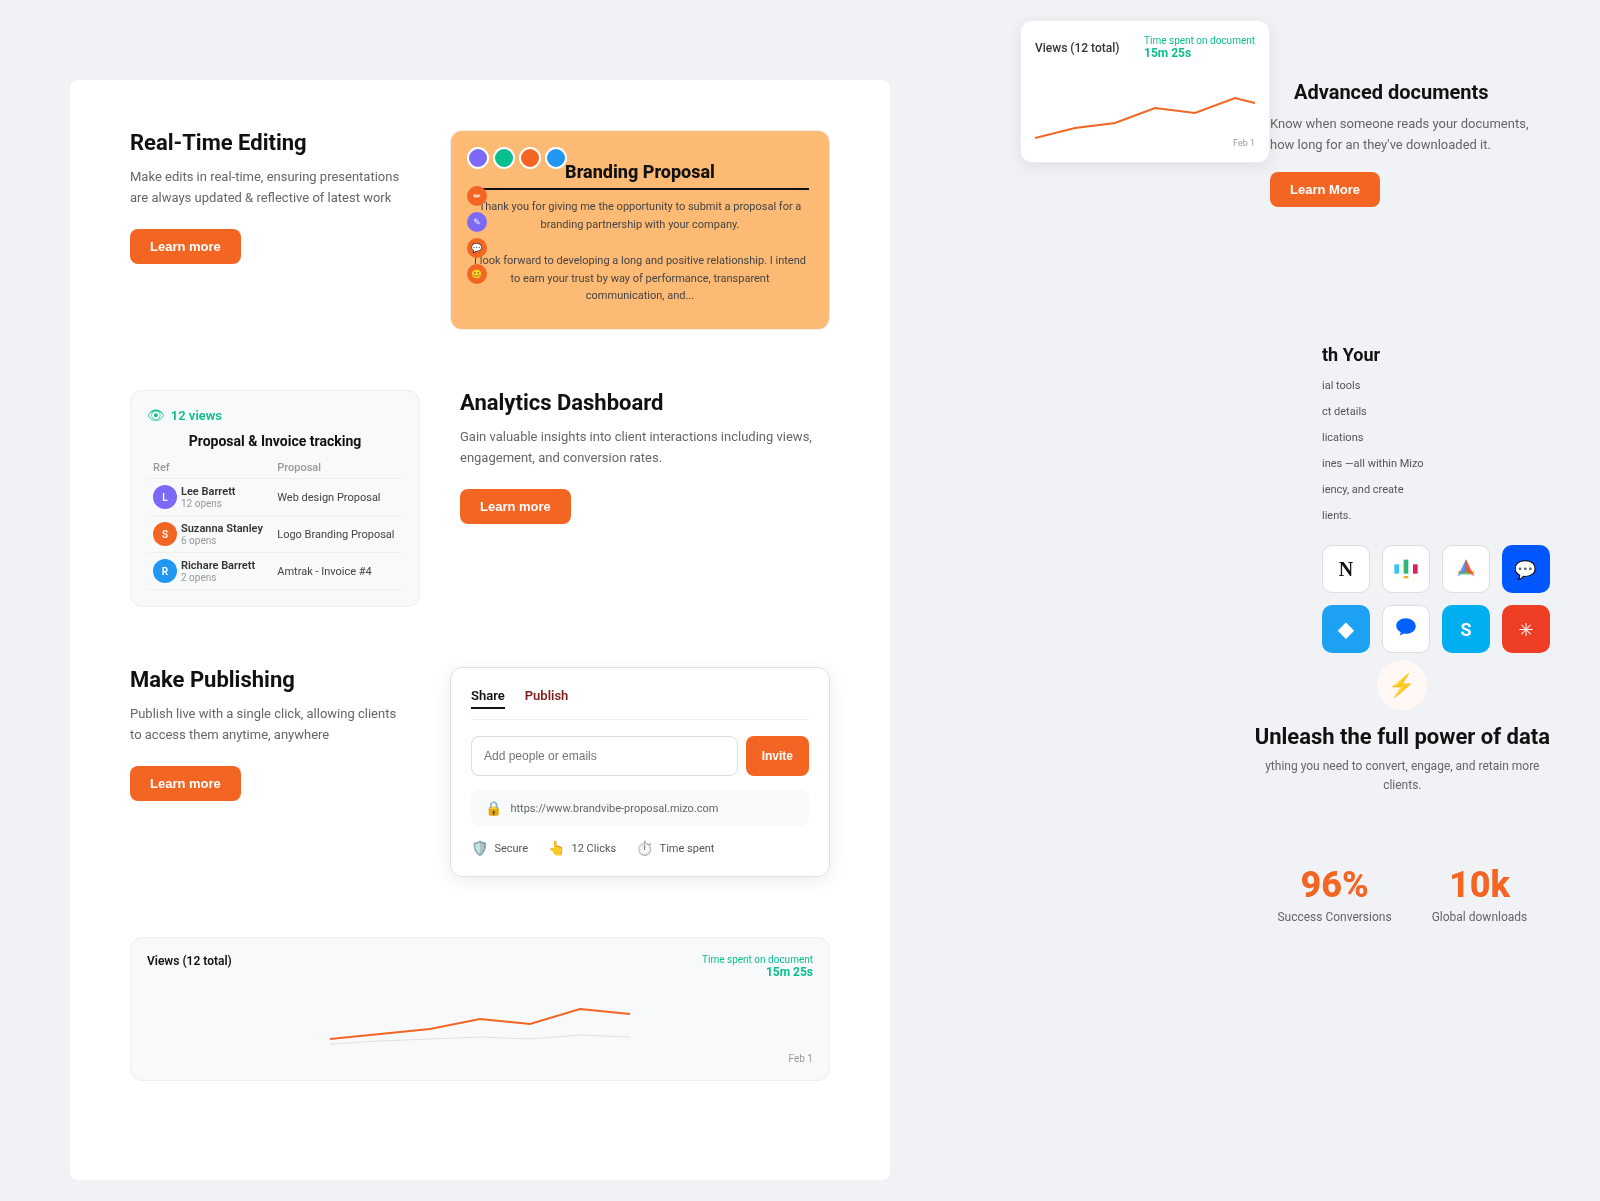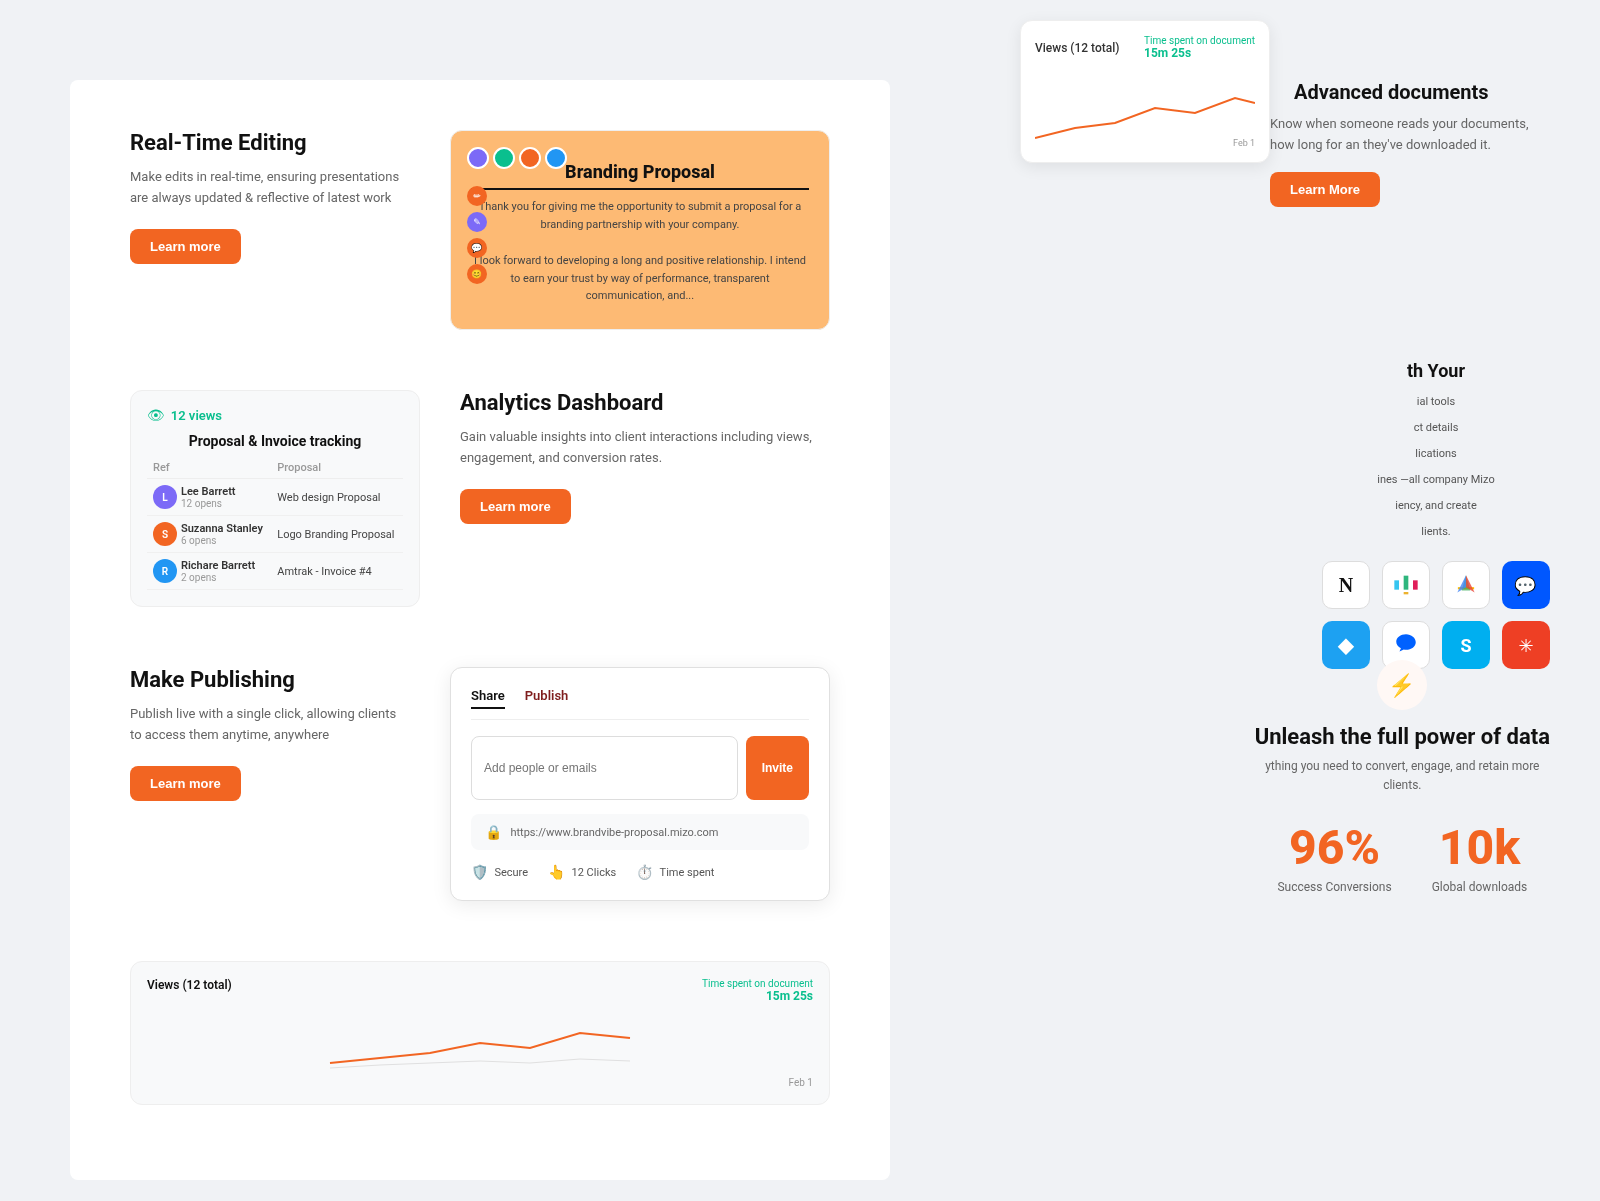--- a/index.html
+++ b/index.html
@@ -215,21 +215,21 @@
       color: #111;
       border-bottom: 2px solid #111;
     }
     .modal-input-row {
       display: flex;
       gap: 8px;
       margin-bottom: 14px;
     }
     .modal-input {
       flex: 1;
-      padding: 24px 12px;
+      padding: 12px 12px;
       border: 1px solid #ddd;
       border-radius: 8px;
       font-size: 12px;
       color: #999;
       outline: none;
     }
     .btn-invite {
       background: #f26522;
       color: white;
       border: none;
@@ -329,22 +329,21 @@
       color: #666;
       line-height: 1.6;
       margin-bottom: 16px;
       max-width: 280px;
     }
 
     
     .integrations-section {
       position: absolute;
       right: 50px;
-      top: 360px;
-      text-align: center;
+      top: 344px;
     }
     .integrations-heading {
       font-size: 18px;
       font-weight: 700;
       color: #111;
       margin-bottom: 8px;
     }
     .integration-list {
       font-size: 11px;
       color: #555;
@@ -400,23 +399,24 @@
       margin: 0 auto 24px;
     }
     .stats-row {
       display: flex;
       gap: 40px;
       justify-content: center;
       margin-top: 16px;
     }
     .stat-block { text-align: center; }
     .stat-big {
-      font-size: 48px;
+      font-size: 36px;
       font-weight: 800;
       color: #f26522;
+      margin-top: 45px;
     }
     .stat-label {
       font-size: 12px;
       color: #666;
       margin-top: 4px;
     }
 
     
     .chart-svg {
       width: 100%;
@@ -596,21 +596,21 @@
     <p class="advanced-desc">Know when someone reads your documents, how long for an they've downloaded it.</p>
     <button class="btn-orange">Learn More</button>
   </div>
 
   <div class="integrations-section">
     <h3 class="integrations-heading">th Your</h3>
     <div class="integration-list">
       <div>ial tools</div>
       <div>ct details</div>
       <div>lications</div>
-      <div>ines —all company Mizo</div>
+      <div>ines —all within Mizo</div>
       <div>iency, and create</div>
       <div>lients.</div>
     </div>
     <div class="integration-icons-grid" id="int-icons-grid">
         <div class="int-icon" style="background: rgb(255, 255, 255); border: 1px solid rgb(221, 221, 221);">
           <span style="font-weight:900;font-size:20px;color:#111;font-family:serif;">N</span>
         </div>
         <div class="int-icon" style="background: rgb(255, 255, 255); border: 1px solid rgb(221, 221, 221);">
           <svg viewBox="0 0 24 24" width="28" height="28">
             <g>

